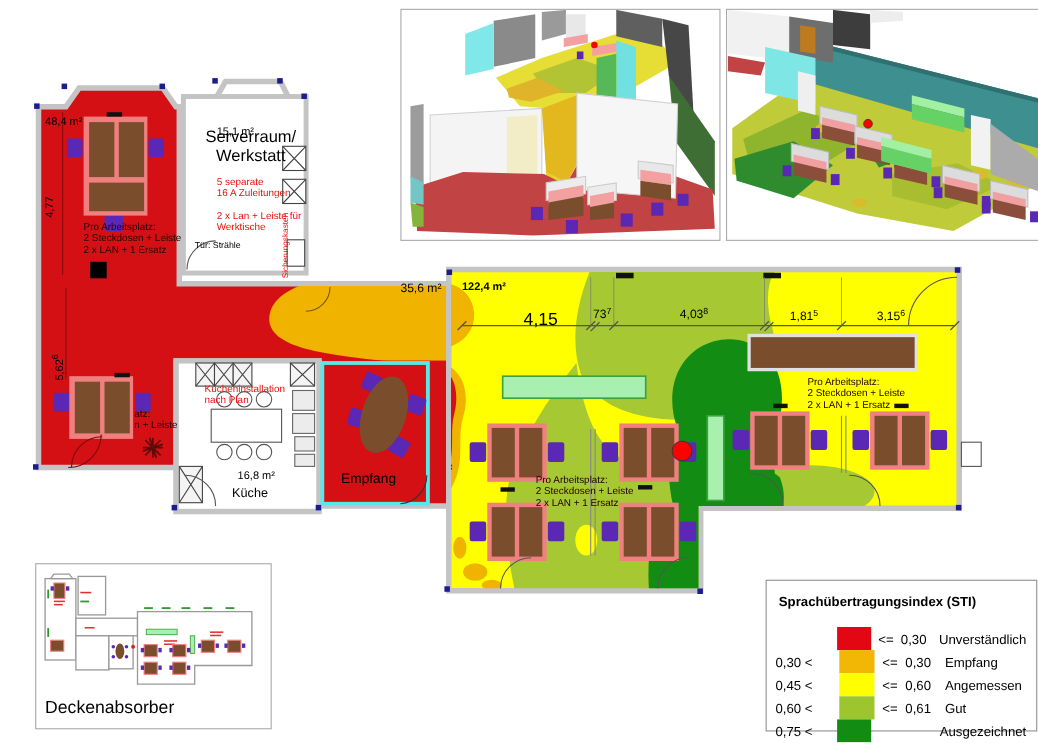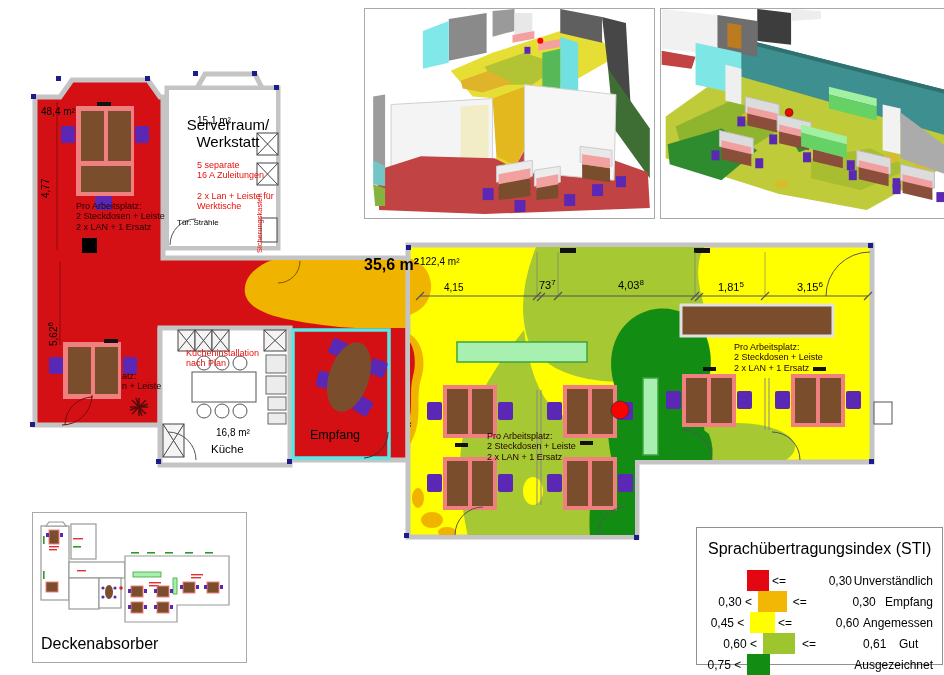--- a/index.html
+++ b/index.html
@@ -7,27 +7,27 @@
           font-family:"Liberation Sans",sans-serif;color:#000;}
   .abs{position:absolute;}
   .lbl{position:absolute;white-space:pre;line-height:1.15;}
   .red{color:#e8100c;}
   .rot{transform:rotate(-90deg);transform-origin:0 0;}
   sup.dim{font-size:8px;vertical-align:4px;}
   .panel{position:absolute;background:#fff;border:1px solid #a9a9a9;margin-left:24px;}
   
   #legend{position:absolute;left:696px;top:527px;width:245px;height:136px;background:#fff;
           border:1.5px solid #8f8f8f;}
-  #legend .title{position:absolute;left:11px;top:12px;font-size:16px;font-weight:normal;}
+  #legend .title{position:absolute;left:11px;top:12px;font-size:12px;font-weight:bold;}
   #legend .rows{position:absolute;left:8px;top:42px;width:228px;}
   #legend .row{display:flex;align-items:center;height:21px;font-size:12px;}
-  #legend .low{width:52px;text-align:right;padding-right:6px;}
+  #legend .low{width:52px;padding-right:6px;}
   #legend .sw{width:32px;height:21px;}
   #legend .op{width:28px;text-align:center;}
-  #legend .up{width:36px;margin-left:40px;}
+  #legend .up{width:36px;}
   #legend .lab{flex:1;}
   svg{display:block;}
 </style>
 </head>
 <body>
 
 <div id="canvas">
 
   <svg class="abs" style="left:0;top:0" width="944" height="675" viewBox="0 0 944 675">
     <defs>
@@ -259,24 +259,24 @@
   <div class="lbl" style="left:177px;top:218px;font-size:8px">Tür: Strähle</div>
 
   <div class="lbl" style="left:76px;top:201px;font-size:9px;color:#220000"><span>Pro Arbeitsplatz:</span><br><span>2 Steckdosen + Leiste</span><br><span>2 x LAN + 1 Ersatz</span></div>
   <div class="lbl" style="left:122px;top:371px;font-size:9px;color:#220000"><span>atz:</span><br><span>n + Leiste</span></div>
 
   <div class="lbl red" style="left:186px;top:348px;font-size:9px"><span>Kücheninstallation</span><br><span>nach Plan</span></div>
   <div class="lbl" style="left:216px;top:427px;font-size:10px">16,8 m²</div>
   <div class="lbl" style="left:211px;top:443px;font-size:11.5px">Küche</div>
   <div class="lbl" style="left:310px;top:428px;font-size:12.5px">Empfang</div>
 
-  <div class="lbl" style="left:364px;top:256px;font-size:16px;font-weight:bold">35,6 m²</div>
-  <div class="lbl" style="left:420px;top:256px;font-size:10px;font-weight:normal">122,4 m²</div>
-
-  <div class="lbl" style="left:444px;top:282px;font-size:10px"><span>4,15</span></div>
+  <div class="lbl" style="left:364px;top:256px;font-size:11px;font-weight:normal">35,6 m²</div>
+  <div class="lbl" style="left:420px;top:256px;font-size:10px;font-weight:bold">122,4 m²</div>
+
+  <div class="lbl" style="left:476px;top:282px;font-size:16px"><span>4,15</span></div>
   <div class="lbl" style="left:539px;top:278px;font-size:11px"><span>73</span><sup class="dim">7</sup></div>
   <div class="lbl" style="left:618px;top:278px;font-size:11px"><span>4,03</span><sup class="dim">8</sup></div>
   <div class="lbl" style="left:718px;top:280px;font-size:11px"><span>1,81</span><sup class="dim">5</sup></div>
   <div class="lbl" style="left:797px;top:280px;font-size:11px"><span>3,15</span><sup class="dim">6</sup></div>
 
   <div class="lbl" style="left:487px;top:431px;font-size:9px;color:#220000"><span>Pro Arbeitsplatz:</span><br><span>2 Steckdosen + Leiste</span><br><span>2 x LAN + 1 Ersatz</span></div>
   <div class="lbl" style="left:734px;top:342px;font-size:9px;color:#220000"><span>Pro Arbeitsplatz:</span><br><span>2 Steckdosen + Leiste</span><br><span>2 x LAN + 1 Ersatz</span></div>
 
   <div class="panel" style="left:340px;top:8px;width:289px;height:209px">
     <svg width="287" height="207" viewBox="0 0 288 208">

